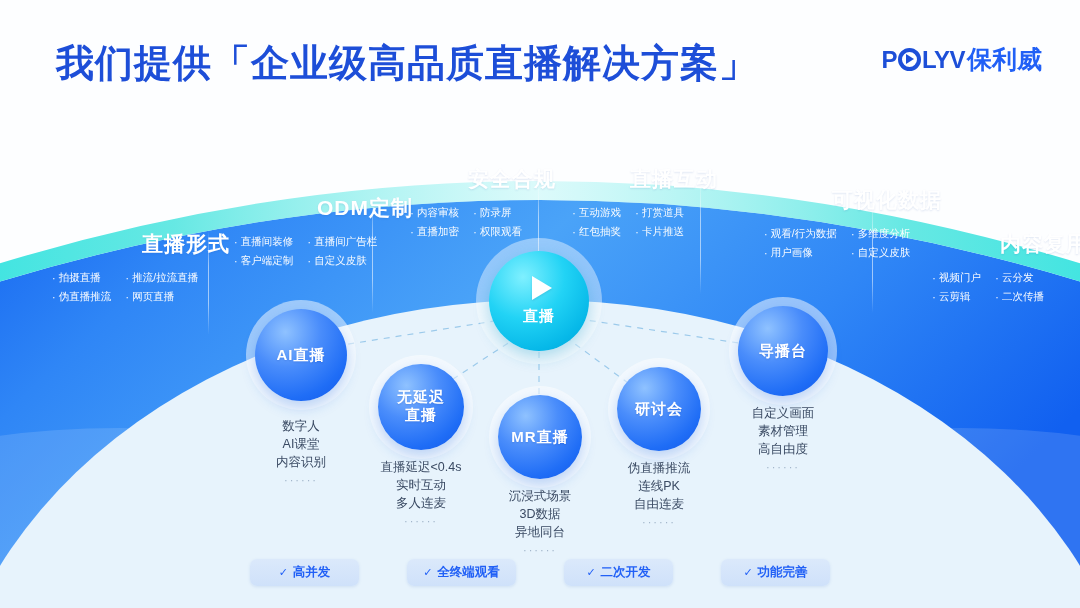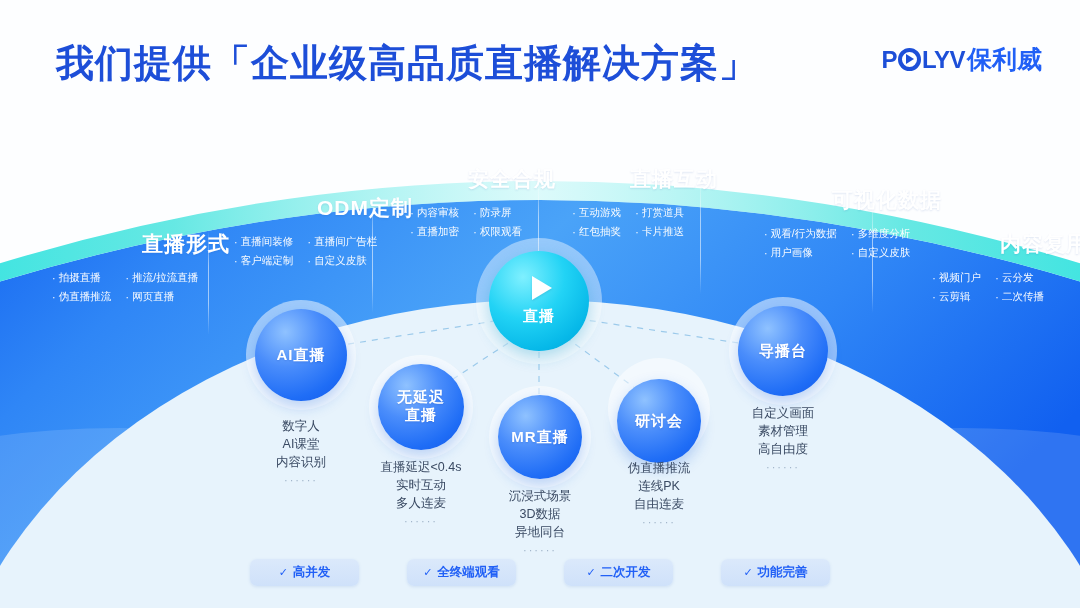--- a/index.html
+++ b/index.html
@@ -288,21 +288,21 @@
     <div class="desc" style="left:-43px;top:92px;">
       <div>沉浸式场景</div>
       <div>3D数据</div>
       <div>异地同台</div>
       <span class="dots">······</span>
     </div>
   </div>
 
   <div class="node" style="left:617px;top:367px;width:84px;height:84px;">
     <div class="halo" style="left:-9px;top:-9px;width:102px;height:102px;"></div>
-    <div class="ball" style="left:0;top:12px;width:84px;height:84px;">
+    <div class="ball" style="left:0;top:0;width:84px;height:84px;">
       <div class="nlabel">研讨会</div>
     </div>
     <div class="desc" style="left:-43px;top:92px;">
       <div>伪直播推流</div>
       <div>连线PK</div>
       <div>自由连麦</div>
       <span class="dots">······</span>
     </div>
   </div>
 

